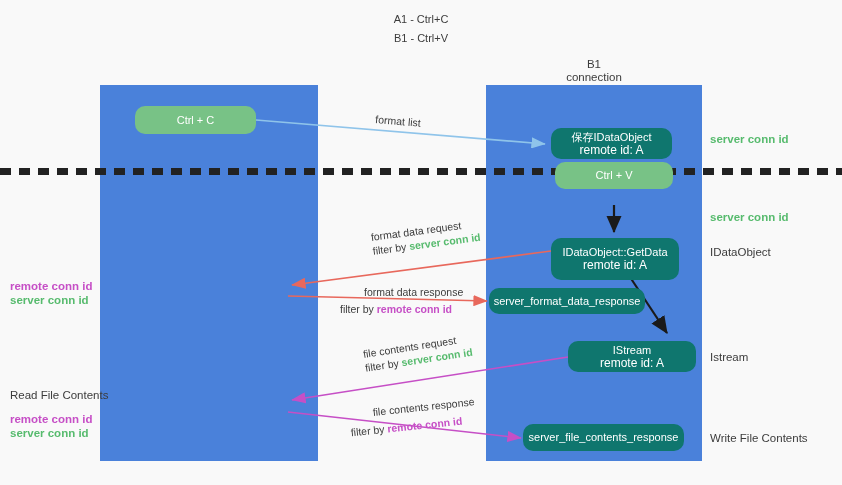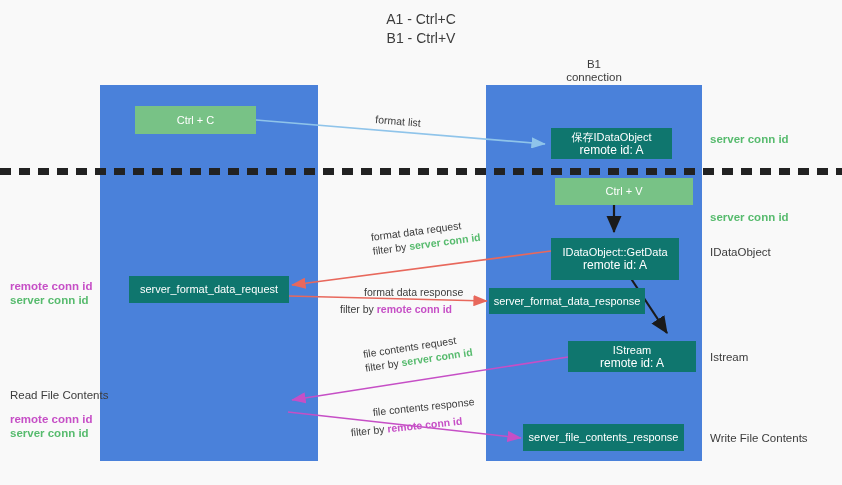--- a/index.html
+++ b/index.html
@@ -8,32 +8,32 @@
     background:#f9f9f9;
     font-family:"Liberation Sans","DejaVu Sans",sans-serif;
     color:#3c3c3c;
     overflow:hidden;
   }
   #canvas{position:relative;width:842px;height:485px;}
   svg#wires{position:absolute;left:0;top:0;width:842px;height:485px;pointer-events:none;}
 
   .title{
     position:absolute;left:0;top:10px;width:842px;text-align:center;
-    font-size:14px;line-height:19px;color:#3c3c3c;
+    font-size:11px;line-height:19px;color:#3c3c3c;
   }
 
   .lane{position:absolute;background:#4a81da;}
   .lane-head{
     position:absolute;text-align:center;font-size:11.5px;line-height:13px;color:#3c3c3c;
   }
 
   .node{
     position:absolute;box-sizing:border-box;
     display:flex;flex-direction:column;justify-content:center;
-    color:#ffffff;font-size:11px;line-height:13px;text-align:center;
+    color:#ffffff;font-size:11px;line-height:13px;text-align:center;border-radius:10px;
   }
   .node.green{background:#78c286;}
   .node.orange{background:#0f766e;}
   .node .l2{font-size:12px;}
 
   .sidelabel{position:absolute;font-size:11.5px;line-height:14px;color:#3c3c3c;}
   .conn-server{color:#57bb6e;font-weight:bold;}
   .conn-remote{color:#c64fc6;font-weight:bold;}
 
   .flowlabel{
@@ -101,32 +101,29 @@
 
   <div class="node green" style="left:135px;top:106px;width:121px;height:28px;">
     <div>Ctrl + C</div>
   </div>
 
   <div class="node orange" style="left:551px;top:128px;width:121px;height:31px;">
     <div>保存IDataObject</div>
     <div class="l2">remote id: A</div>
   </div>
 
-  <div class="node green" style="left:555px;top:178px;width:138px;height:27px;">
+  <div class="node green" style="left:555px;top:162px;width:118px;height:27px;">
     <div>Ctrl + V</div>
   </div>
 
   <div class="node orange" style="left:551px;top:238px;width:128px;height:42px;">
     <div>IDataObject::GetData</div>
     <div class="l2">remote id: A</div>
   </div>
 
-  <div class="node orange" style="left:129px;top:276px;width:160px;height:27px;">
-    <div>server_format_data_request</div>
-  </div>
 
   <div class="node orange" style="left:489px;top:288px;width:156px;height:26px;">
     <div>server_format_data_response</div>
   </div>
 
   <div class="node orange" style="left:568px;top:341px;width:128px;height:31px;">
     <div>IStream</div>
     <div class="l2">remote id: A</div>
   </div>
 

